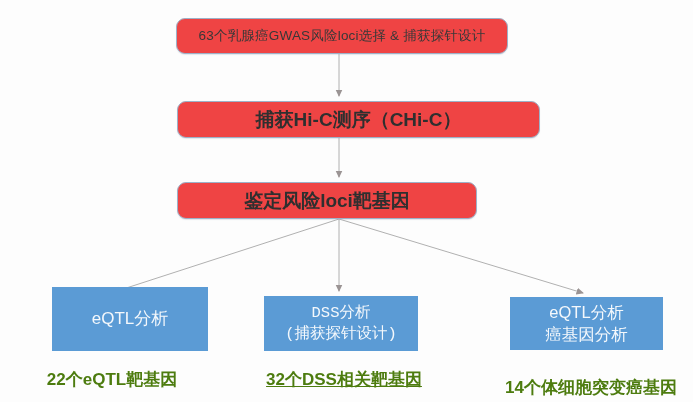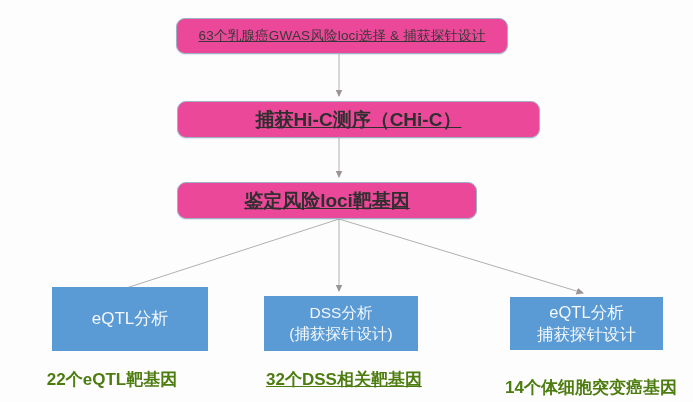--- a/index.html
+++ b/index.html
@@ -18,30 +18,29 @@
   #connectors {
     position: absolute;
     left: 0; top: 0;
     width: 693px;
     height: 402px;
     pointer-events: none;
   }
   .step-box {
     position: absolute;
     box-sizing: border-box;
-    background: #ec4899;
+    background: #ef4444;
     border: 1.4px solid #9db1c8;
     border-radius: 9px;
     display: flex;
     align-items: center;
     justify-content: center;
     text-align: right;
     color: #383838;
     box-shadow: 0 1px 1px rgba(150,165,185,0.25);
-    text-decoration: underline;
   }
   #step1 {
     left: 176px; top: 18px;
     width: 332px; height: 36px;
     font-size: 13.5px;
     letter-spacing: 0.2px;
   }
   #step2 {
     left: 177px; top: 101px;
     width: 363px; height: 37px;
@@ -71,20 +70,21 @@
   #branch1 {
     left: 32px; top: 287px;
     width: 156px; height: 64px;
     font-size: 17px;
     margin-left: 20px;
   }
   #branch2 {
     left: 264px; top: 296px;
     width: 154px; height: 55px;
     font-size: 15.5px;
+    font-family: Liberation Mono, monospace;
   }
   #branch3 {
     left: 510px; top: 297px;
     width: 153px; height: 53px;
     font-size: 16.5px;
   }
   .result-label {
     position: absolute;
     top: 368px;
     font-size: 17px;
@@ -131,21 +131,21 @@
     <span>eQTL分析</span>
   </div>
 
   <div id="branch2" class="branch-box">
     <span>DSS分析</span>
     <span>(捕获探针设计)</span>
   </div>
 
   <div id="branch3" class="branch-box">
     <span>eQTL分析</span>
-    <span>捕获探针设计</span>
+    <span>癌基因分析</span>
   </div>
 
   <div id="result1" class="result-label">22个eQTL靶基因</div>
 
   <div id="result2" class="result-label">32个DSS相关靶基因</div>
 
   <div id="result3" class="result-label">14个体细胞突变癌基因</div>
 
 </div>
 

